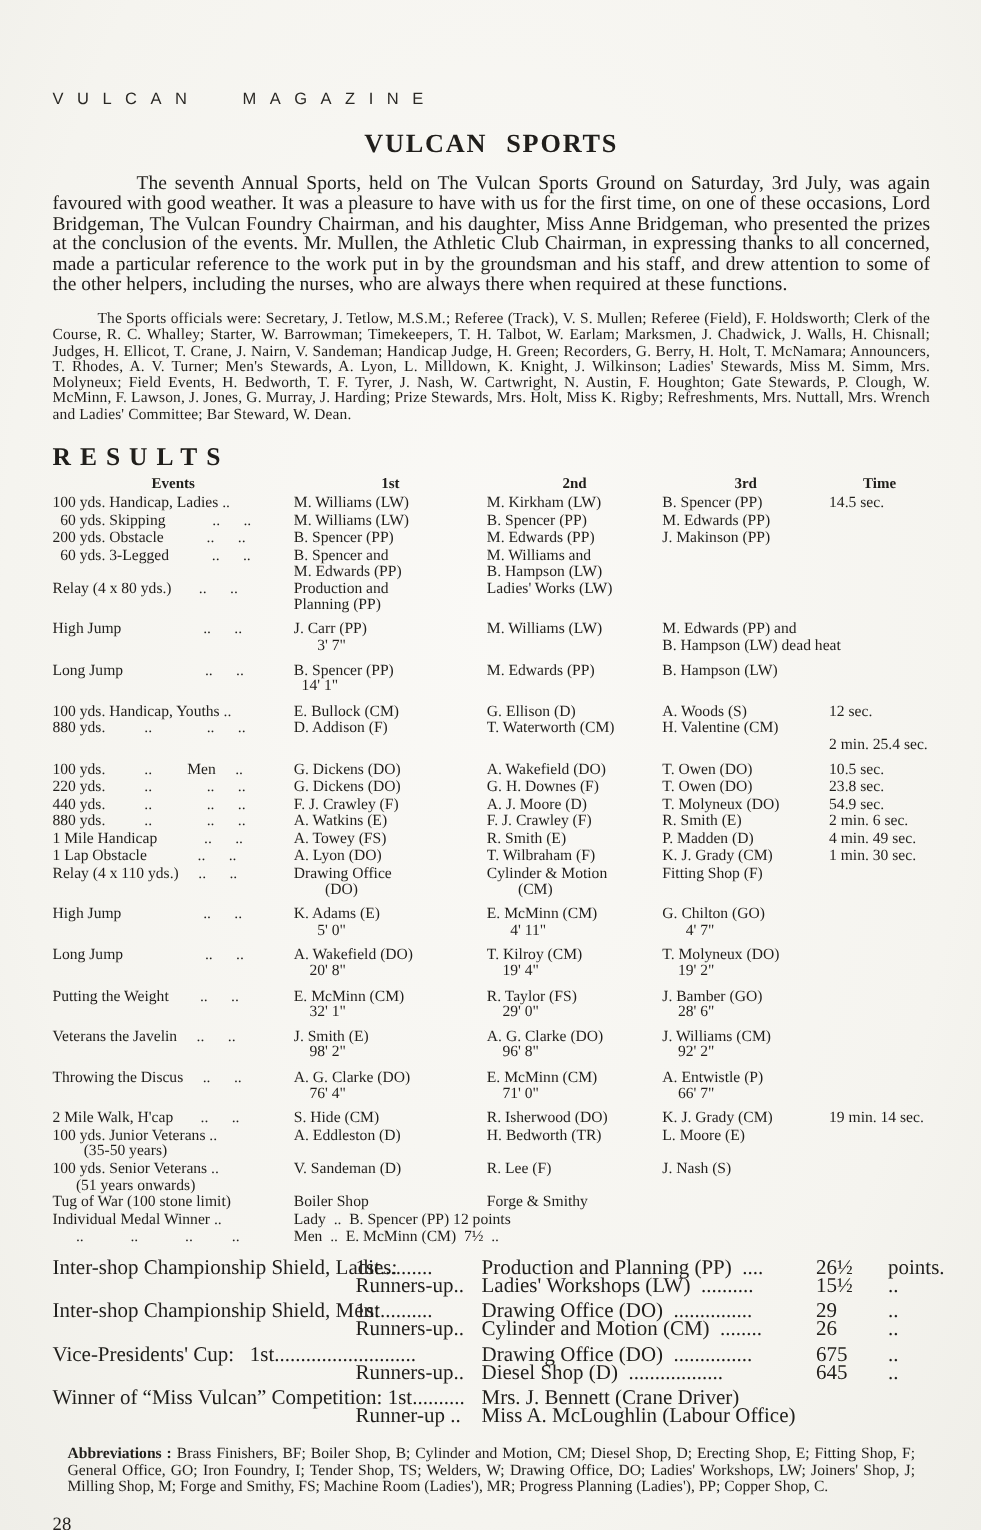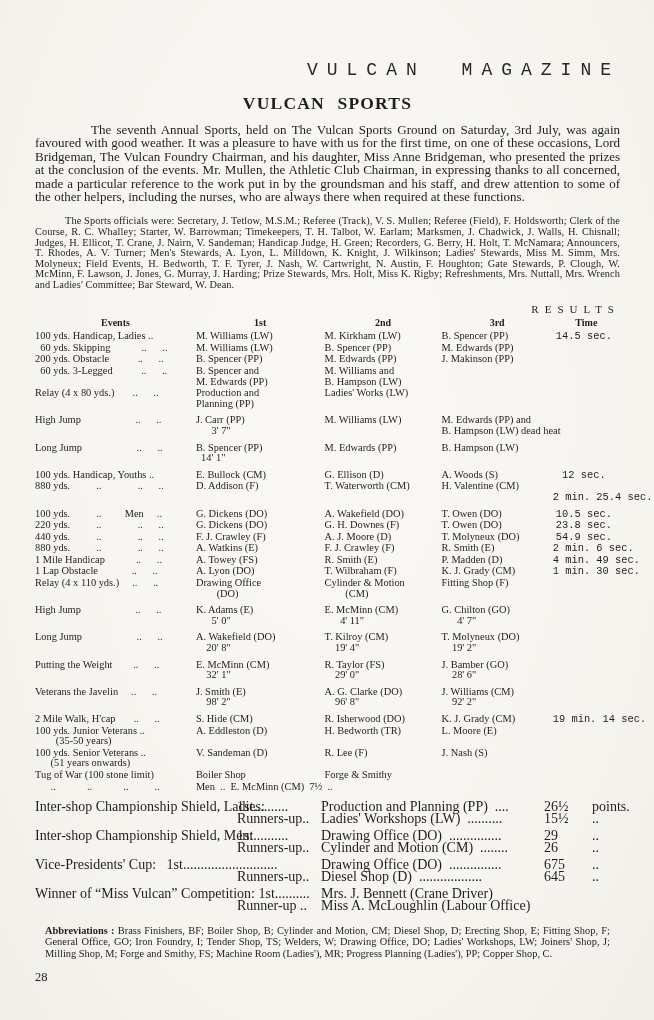--- a/index.html
+++ b/index.html
@@ -10,23 +10,23 @@
   }
   .page{
     position:relative;
     width:654px;height:1020px;
     box-sizing:border-box;
     background:radial-gradient(ellipse at 50% 40%, #faf9f6 0%, #f5f4ef 70%, #efeee8 100%);
     padding:60px 34px 0 35px;
     overflow:hidden;
   }
   .magazine-title{
-    text-align:right;
-    font-family:Liberation Mono, monospace;
-    font-size:18px;
+    text-align:left;
+    font-family:Liberation Sans, sans-serif;
+    font-size:11px;
     letter-spacing:9px;
     word-spacing:16px;
     color:#2a2824;
   }
   .article-title{
     text-align:center;
     font-weight:bold;
     font-size:17.5px;
     letter-spacing:1.2px;
     word-spacing:7px;
@@ -41,23 +41,23 @@
   }
   .officials{
     margin-top:11px;
     font-size:10.3px;
     line-height:10.6px;
     text-align:justify;
     text-indent:30px;
     letter-spacing:.1px;
   }
   .results-title{
-    text-align:right;
-    font-weight:normal;
-    font-size:11px;
+    text-align:left;
+    font-weight:bold;
+    font-size:17px;
     letter-spacing:6px;
     margin-top:12px;
   }
   table.results{
     width:100%;
     border-collapse:collapse;
     table-layout:fixed;
     margin-top:3px;
     font-size:10.4px;
     line-height:10.6px;
@@ -68,21 +68,21 @@
     text-align:center;
     padding:0 0 2px 0;
     white-space:pre;
   }
   table.results td{
     vertical-align:top;
     white-space:pre;
     padding:1px 0 0 0;
     overflow:visible;
   }
-  table.results td.col-time{text-align:center;padding-right:5px;font-family:Liberation Mono, monospace;}
+  table.results td.col-time{text-align:left;padding-right:5px;}
   table.results th.h-time{text-align:center;}
   table.results tr.gap td{padding-top:6px;}
   .awards{
     margin-top:8px;
     font-size:14px;
     line-height:11px;
   }
   .award-line{
     display:grid;
     grid-template-columns:202px 84px 1fr 40px 36px;
@@ -293,20 +293,30 @@
           <td class="col-event">Veterans the Javelin     ..      ..</td>
           <td class="col-first">J. Smith (E)
     98' 2"</td>
           <td class="col-second">A. G. Clarke (DO)
     96' 8"</td>
           <td class="col-third">J. Williams (CM)
     92' 2"</td>
           <td class="col-time"></td>
         </tr>
         <tr class="gap">
+          <td class="col-event">Throwing the Discus     ..      ..</td>
+          <td class="col-first">A. G. Clarke (DO)
+    76' 4"</td>
+          <td class="col-second">E. McMinn (CM)
+    71' 0"</td>
+          <td class="col-third">A. Entwistle (P)
+    66' 7"</td>
+          <td class="col-time"></td>
+        </tr>
+        <tr class="gap">
           <td class="col-event">2 Mile Walk, H'cap       ..      ..</td>
           <td class="col-first">S. Hide (CM)</td>
           <td class="col-second">R. Isherwood (DO)</td>
           <td class="col-third">K. J. Grady (CM)</td>
           <td class="col-time">19 min. 14 sec.</td>
         </tr>
         <tr>
           <td class="col-event">100 yds. Junior Veterans ..
         (35-50 years)</td>
           <td class="col-first">A. Eddleston (D)</td>
@@ -319,20 +329,27 @@
       (51 years onwards)</td>
           <td class="col-first">V. Sandeman (D)</td>
           <td class="col-second">R. Lee (F)</td>
           <td class="col-third">J. Nash (S)</td>
           <td class="col-time"></td>
         </tr>
         <tr>
           <td class="col-event">Tug of War (100 stone limit)</td>
           <td class="col-first">Boiler Shop</td>
           <td class="col-second">Forge &amp; Smithy</td>
+          <td class="col-third"></td>
+          <td class="col-time"></td>
+        </tr>
+        <tr>
+          <td class="col-event">Individual Medal Winner ..</td>
+          <td class="col-first">Lady  ..  B. Spencer (PP) 12 points</td>
+          <td class="col-second"></td>
           <td class="col-third"></td>
           <td class="col-time"></td>
         </tr>
         <tr>
           <td class="col-event">      ..            ..            ..          ..</td>
           <td class="col-first">Men  ..  E. McMinn (CM)  7½  ..</td>
           <td class="col-second"></td>
           <td class="col-third"></td>
           <td class="col-time"></td>
         </tr>

